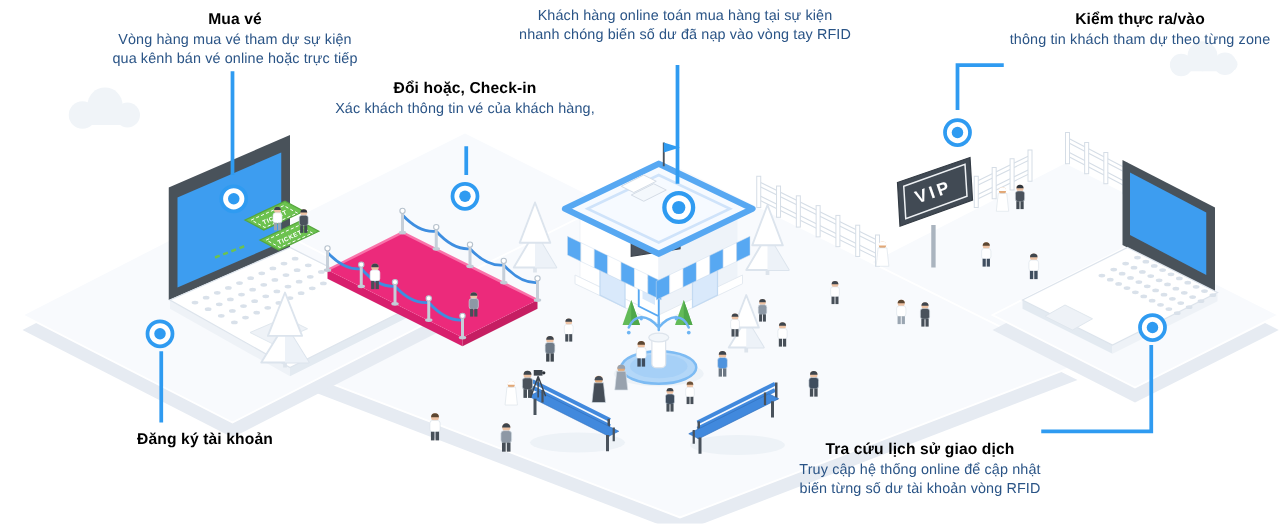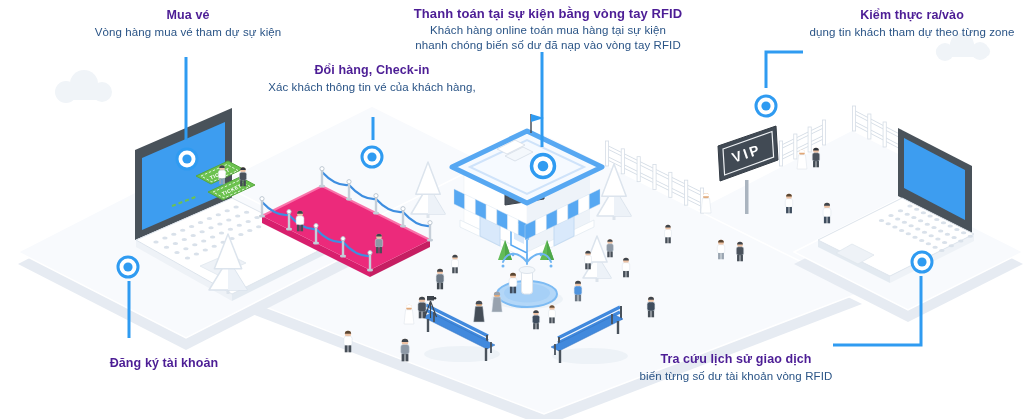--- a/index.html
+++ b/index.html
@@ -1,27 +1,27 @@
 <!DOCTYPE html>
 <html><head>
 <meta charset="utf-8">
 <style>
   html,body{margin:0;padding:0;background:#fff;}
   .stage{position:relative;width:1024px;height:419px;background:#ffffff;overflow:hidden;
          font-family:"Liberation Sans",sans-serif;}
   .stage svg{position:absolute;left:0;top:0;}
   .callout{position:absolute;text-align:center;transform:translateX(-50%);white-space:nowrap;
            color:#2a5486;font-size:11.5px;line-height:15px;letter-spacing:.1px;}
-  .callout .t{font-weight:bold;font-size:12.5px;line-height:15px;color:#4c1d95;margin-bottom:2px;}
+  .callout .t{font-weight:bold;font-size:12.5px;line-height:15px;color:#000000;margin-bottom:2px;}
   #c-thanh .t{font-size:13px;}
   #c-mua{left:188px;top:8px;}
   #c-doi{left:372px;top:63px;}
   #c-thanh{left:548px;top:6px;}
   #c-kiem{left:912px;top:8px;}
-  #c-dang{left:164px;top:356px;text-align:center;}
+  #c-dang{left:164px;top:344px;text-align:center;}
   #c-tra{left:736px;top:352px;}
   svg text{font-family:"Liberation Sans",sans-serif;}
 </style>
 </head>
 <body>
 
 <div class="stage">
 
 <svg width="1024" height="419" viewBox="0 0 1024 419">
 <defs>
@@ -411,35 +411,36 @@
   <use href="#mk" transform="translate(543,166) scale(1.15)"></use>
   <use href="#mk" transform="translate(766,106)"></use>
   <use href="#mk" transform="translate(128,267)"></use>
   <use href="#mk" transform="translate(922,262)"></use>
 </g>
 </svg>
 
 <div class="callout" id="c-mua">
   <div class="t">Mua vé</div>
   <div class="d">Vòng hàng mua vé tham dự sự kiện</div>
+  <div class="d">qua kênh bán vé online hoặc trực tiếp</div>
 </div>
 <div class="callout" id="c-doi">
-  <div class="t">Đổi hàng, Check-in</div>
+  <div class="t">Đổi hoặc, Check-in</div>
   <div class="d">Xác khách thông tin vé của khách hàng,</div>
 </div>
 <div class="callout" id="c-thanh">
-  <div class="t">Thanh toán tại sự kiện bằng vòng tay RFID</div>
   <div class="d">Khách hàng online toán mua hàng tại sự kiện</div>
   <div class="d">nhanh chóng biến số dư đã nạp vào vòng tay RFID</div>
 </div>
 <div class="callout" id="c-kiem">
   <div class="t">Kiểm thực ra/vào</div>
-  <div class="d">dụng tin khách tham dự theo từng zone</div>
+  <div class="d">thông tin khách tham dự theo từng zone</div>
 </div>
 <div class="callout" id="c-dang">
   <div class="t">Đăng ký tài khoản</div>
 </div>
 <div class="callout" id="c-tra">
   <div class="t">Tra cứu lịch sử giao dịch</div>
+  <div class="d">Truy cập hệ thống online để cập nhật</div>
   <div class="d">biến từng số dư tài khoản vòng RFID</div>
 </div>
 
 </div>
 
 </body></html>

